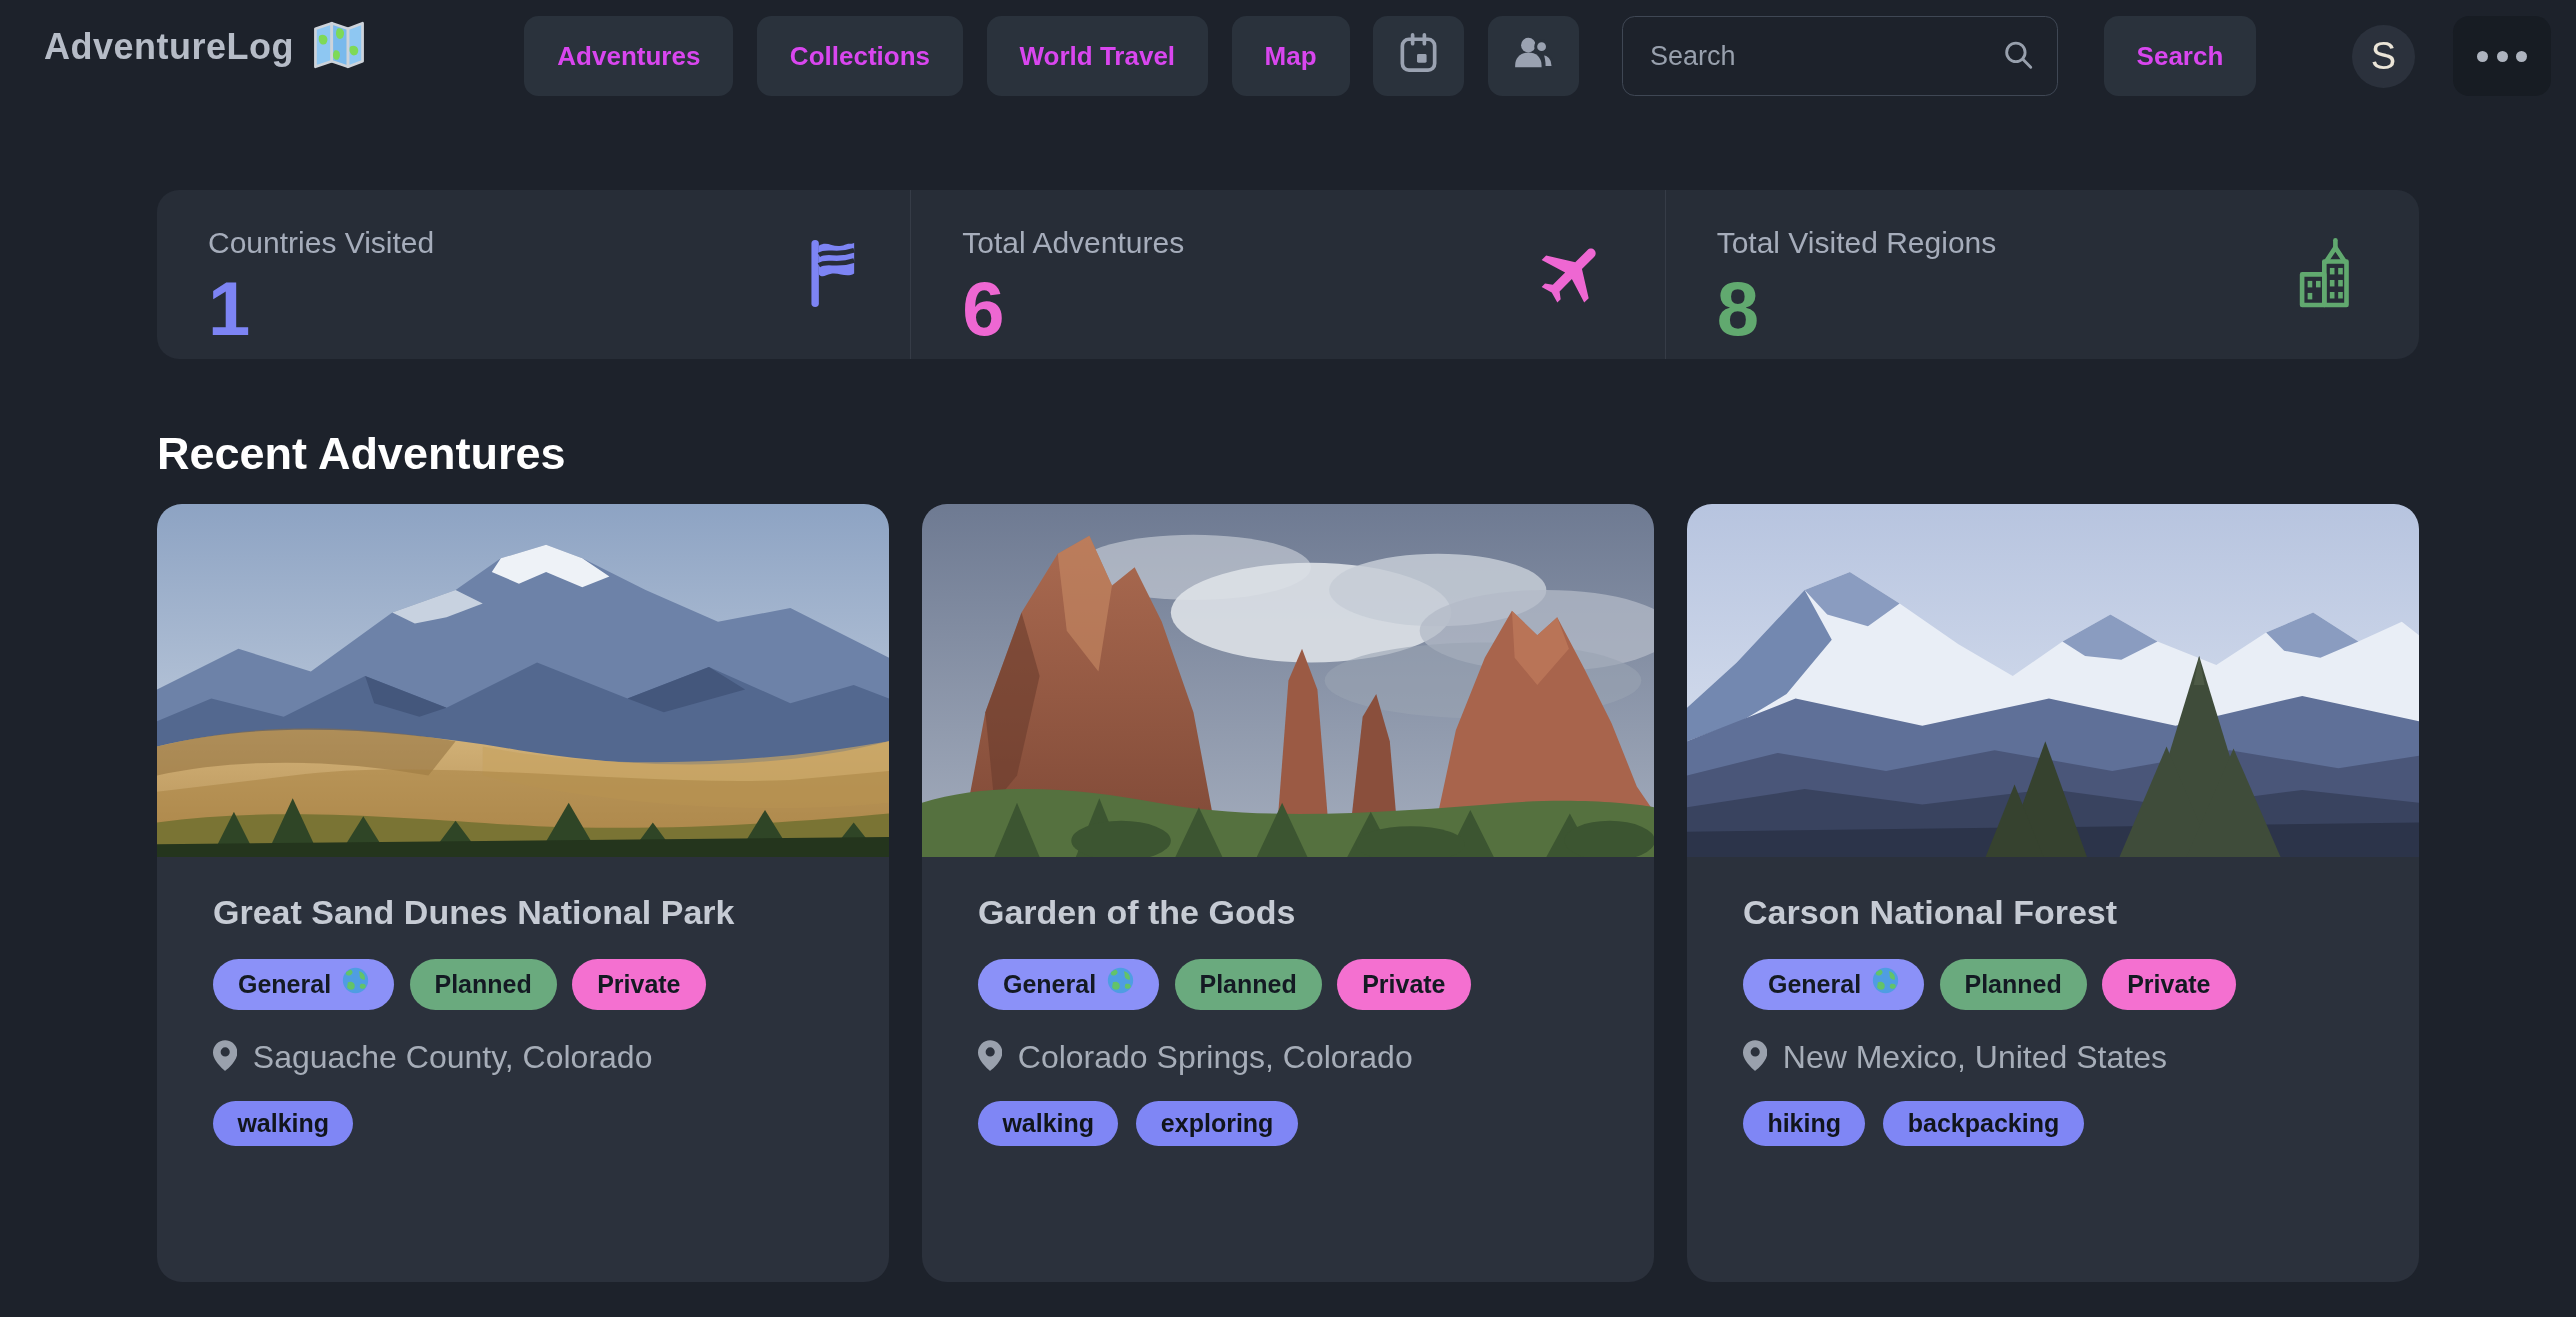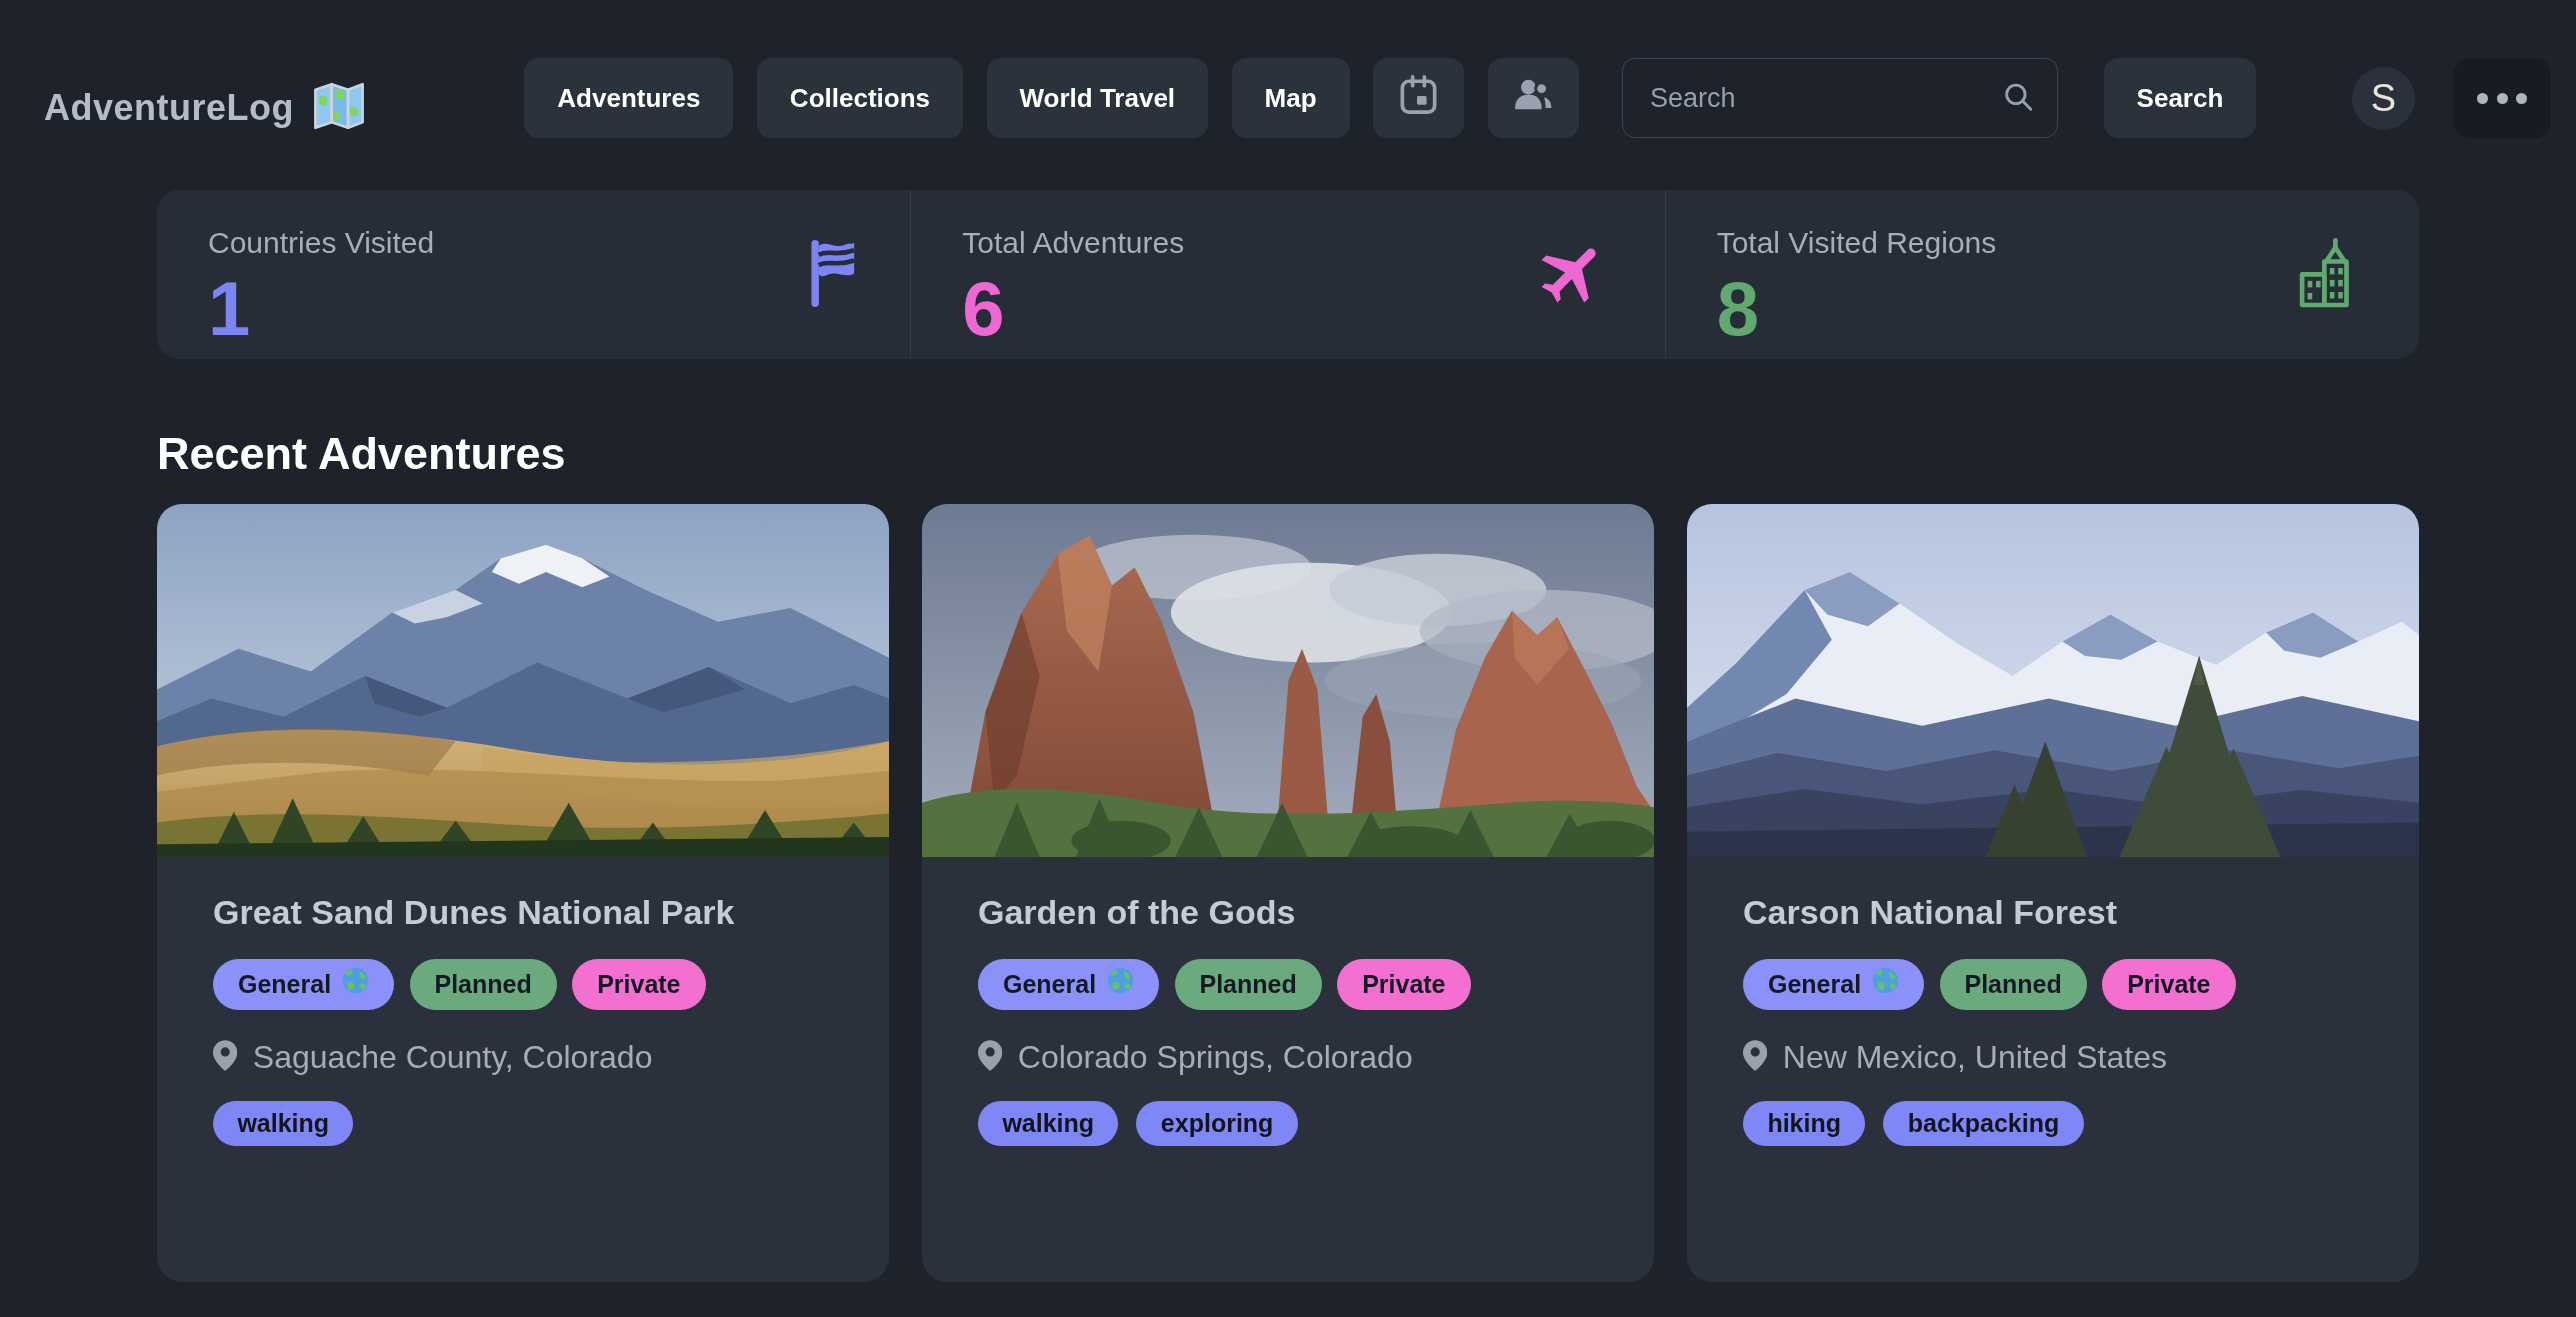--- a/index.html
+++ b/index.html
@@ -6,28 +6,28 @@
   html, body { width: 2576px; height: 1318px; overflow: hidden; }
   body {
     background: #1d222b;
     font-family: "Liberation Sans", "DejaVu Sans", sans-serif;
     color: #a6adbb;
     position: relative;
   }
 
   
   .navbar {
-    display: flex; align-items: flex-end;
-    height: 138px; padding: 0 25px 0 44px;
+    display: flex; align-items: flex-start;
+    height: 138px; padding: 16px 25px 0 44px;
   }
   .brand { display: flex; align-items: center; gap: 16.3px; margin-right: 156px; cursor: pointer; }
   .brand-title { font-size: 36px; font-weight: 700; color: #b6bcc7; letter-spacing: 0.5px; }
   .nav-group { display: flex; align-items: center; gap: 23.5px; }
   .btn {
-    background: #2a323c; color: #ffffff;
+    background: #2a323c; color: #d946ef;
     border: none; border-radius: 14.5px;
     height: 80px; padding: 0 33px;
     font-size: 26px; font-weight: 600;
     font-family: inherit;
     display: inline-flex; align-items: center; justify-content: center;
     cursor: pointer; white-space: nowrap;
   }
   .btn-icon { width: 91px; padding: 0; }
   .search-wrap { position: relative; margin-left: 20px; }
   .search-input {

